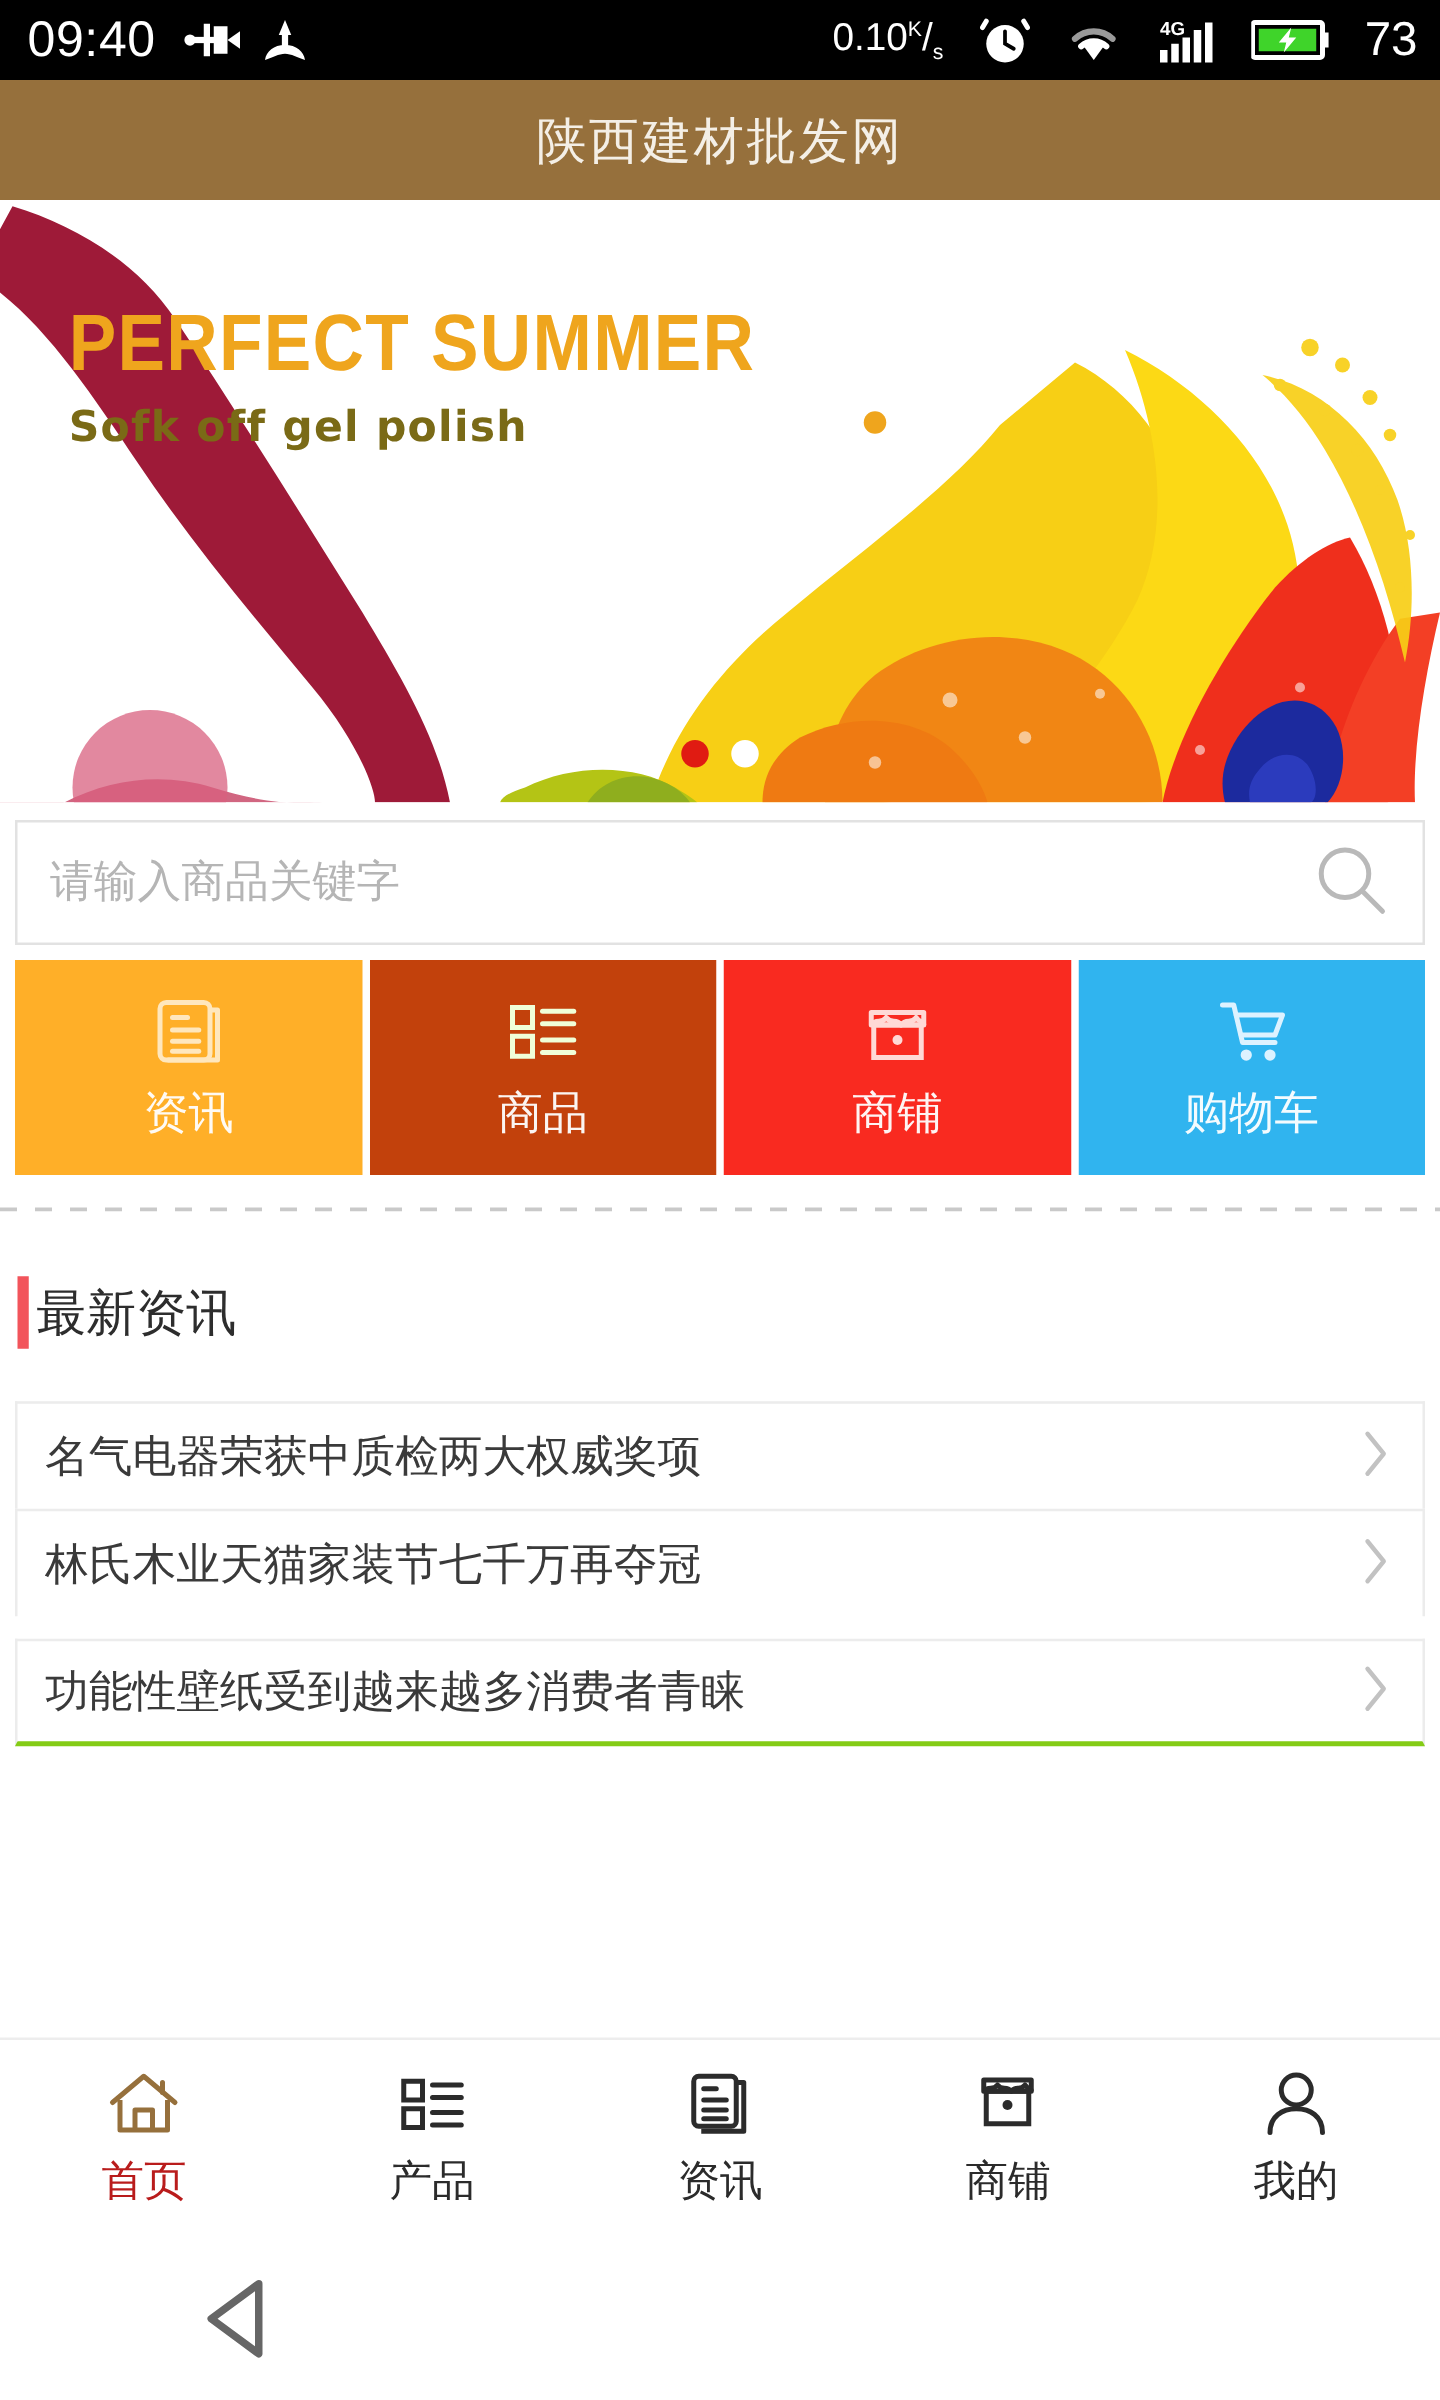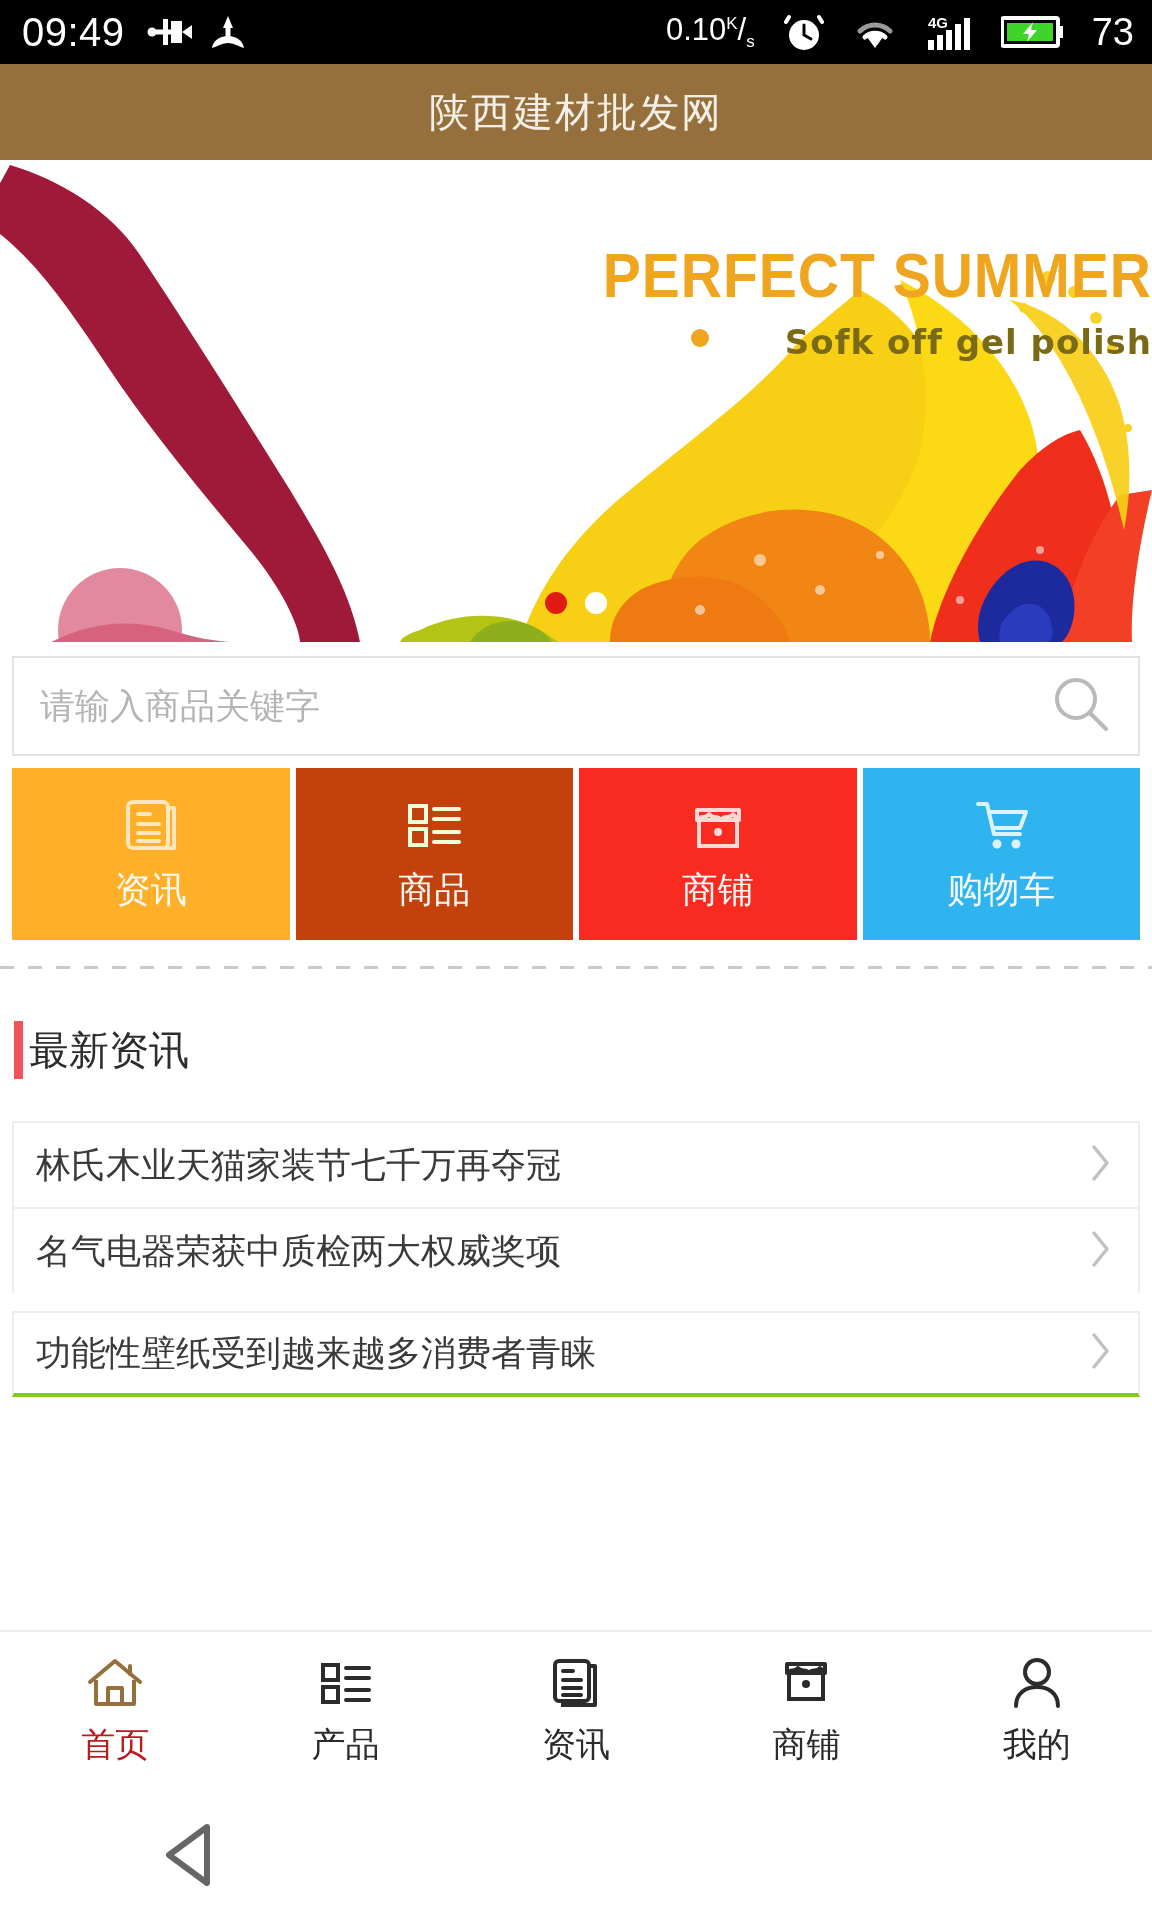--- a/index.html
+++ b/index.html
@@ -31,21 +31,21 @@
     display:flex; align-items:center; justify-content:center;
   }
   .appbar-title {
     color:#f4efe6; font-size:40px; letter-spacing:2px;
     font-family:Liberation Sans, sans-serif;
   }
 
   
   .banner { position:relative; height:482px; overflow:hidden; background:#fff; }
   .banner-canvas { position:absolute; inset:0; }
-  .banner-text { position:absolute; left:0; right:0; top:82px; text-align:right; pointer-events:none;padding-left:44px; }
+  .banner-text { position:absolute; left:11px; right:0; top:82px; text-align:left; pointer-events:none;padding-left:44px; }
   .banner-h1 {
     font-size:57px; font-weight:700; color:#efa51d;
     font-family:"Liberation Sans",sans-serif; letter-spacing:1px;
     transform:scaleY(1.12);
   }
   .banner-h2 {
     margin-top:14px; font-size:34px; font-weight:700; color:#7a6a16;
     font-family:"DejaVu Sans",sans-serif; letter-spacing:1px;
   }
   .dots { position:absolute; left:0; right:0; bottom:28px; display:flex; justify-content:center; gap:18px; }
@@ -128,21 +128,21 @@
   .sysbar {
     position:absolute; left:0; right:0; bottom:0; height:130px;
     background:#fff; display:flex; align-items:center;
   }
   .sys-back { width:33%; display:flex; align-items:center; justify-content:center; cursor:pointer; }
 </style>
 </head>
 <body>
 
 <div class="statusbar">
-  <span class="sb-time">09:49</span>
+  <span class="sb-time">09:40</span>
 
   <span class="sb-left-icons">
     <span>
       <svg class="icon-svg" width="46" height="34" viewBox="0 0 46 34">
         <circle cx="5" cy="17" r="4.5" fill="#fff"></circle>
         <rect x="8" y="14.5" width="20" height="5" fill="#fff"></rect>
         <path d="M24 6 L24 28 L35 28 L35 6 Z" fill="#fff"></path>
         <path d="M35 17 L45 10 L45 24 Z" fill="#fff"></path>
         <rect x="16" y="4" width="5" height="26" fill="#fff"></rect>
       </svg>
@@ -330,30 +330,30 @@
 <div class="dashed"></div>
 
 <div class="section-title">
   <span class="section-bar"></span>
   <span class="section-text">最新资讯</span>
 </div>
 
 <div class="news-list">
 
   <div class="news-item">
-    <span class="news-text">林氏木业天猫家装节七千万再夺冠</span>
+    <span class="news-text">名气电器荣获中质检两大权威奖项</span>
     <span>
       <svg class="chev" viewBox="0 0 22 40">
           <path d="M4 4 L17 20 L4 36" fill="none" stroke="#c2c2c2" stroke-width="3.5" stroke-linecap="round" stroke-linejoin="round"></path>
         </svg>
     </span>
   </div>
 
   <div class="news-item">
-    <span class="news-text">名气电器荣获中质检两大权威奖项</span>
+    <span class="news-text">林氏木业天猫家装节七千万再夺冠</span>
     <span>
       <svg class="chev" viewBox="0 0 22 40">
           <path d="M4 4 L17 20 L4 36" fill="none" stroke="#c2c2c2" stroke-width="3.5" stroke-linecap="round" stroke-linejoin="round"></path>
         </svg>
     </span>
   </div>
 
   <div class="news-item">
     <span class="news-text">功能性壁纸受到越来越多消费者青睐</span>
     <span>

